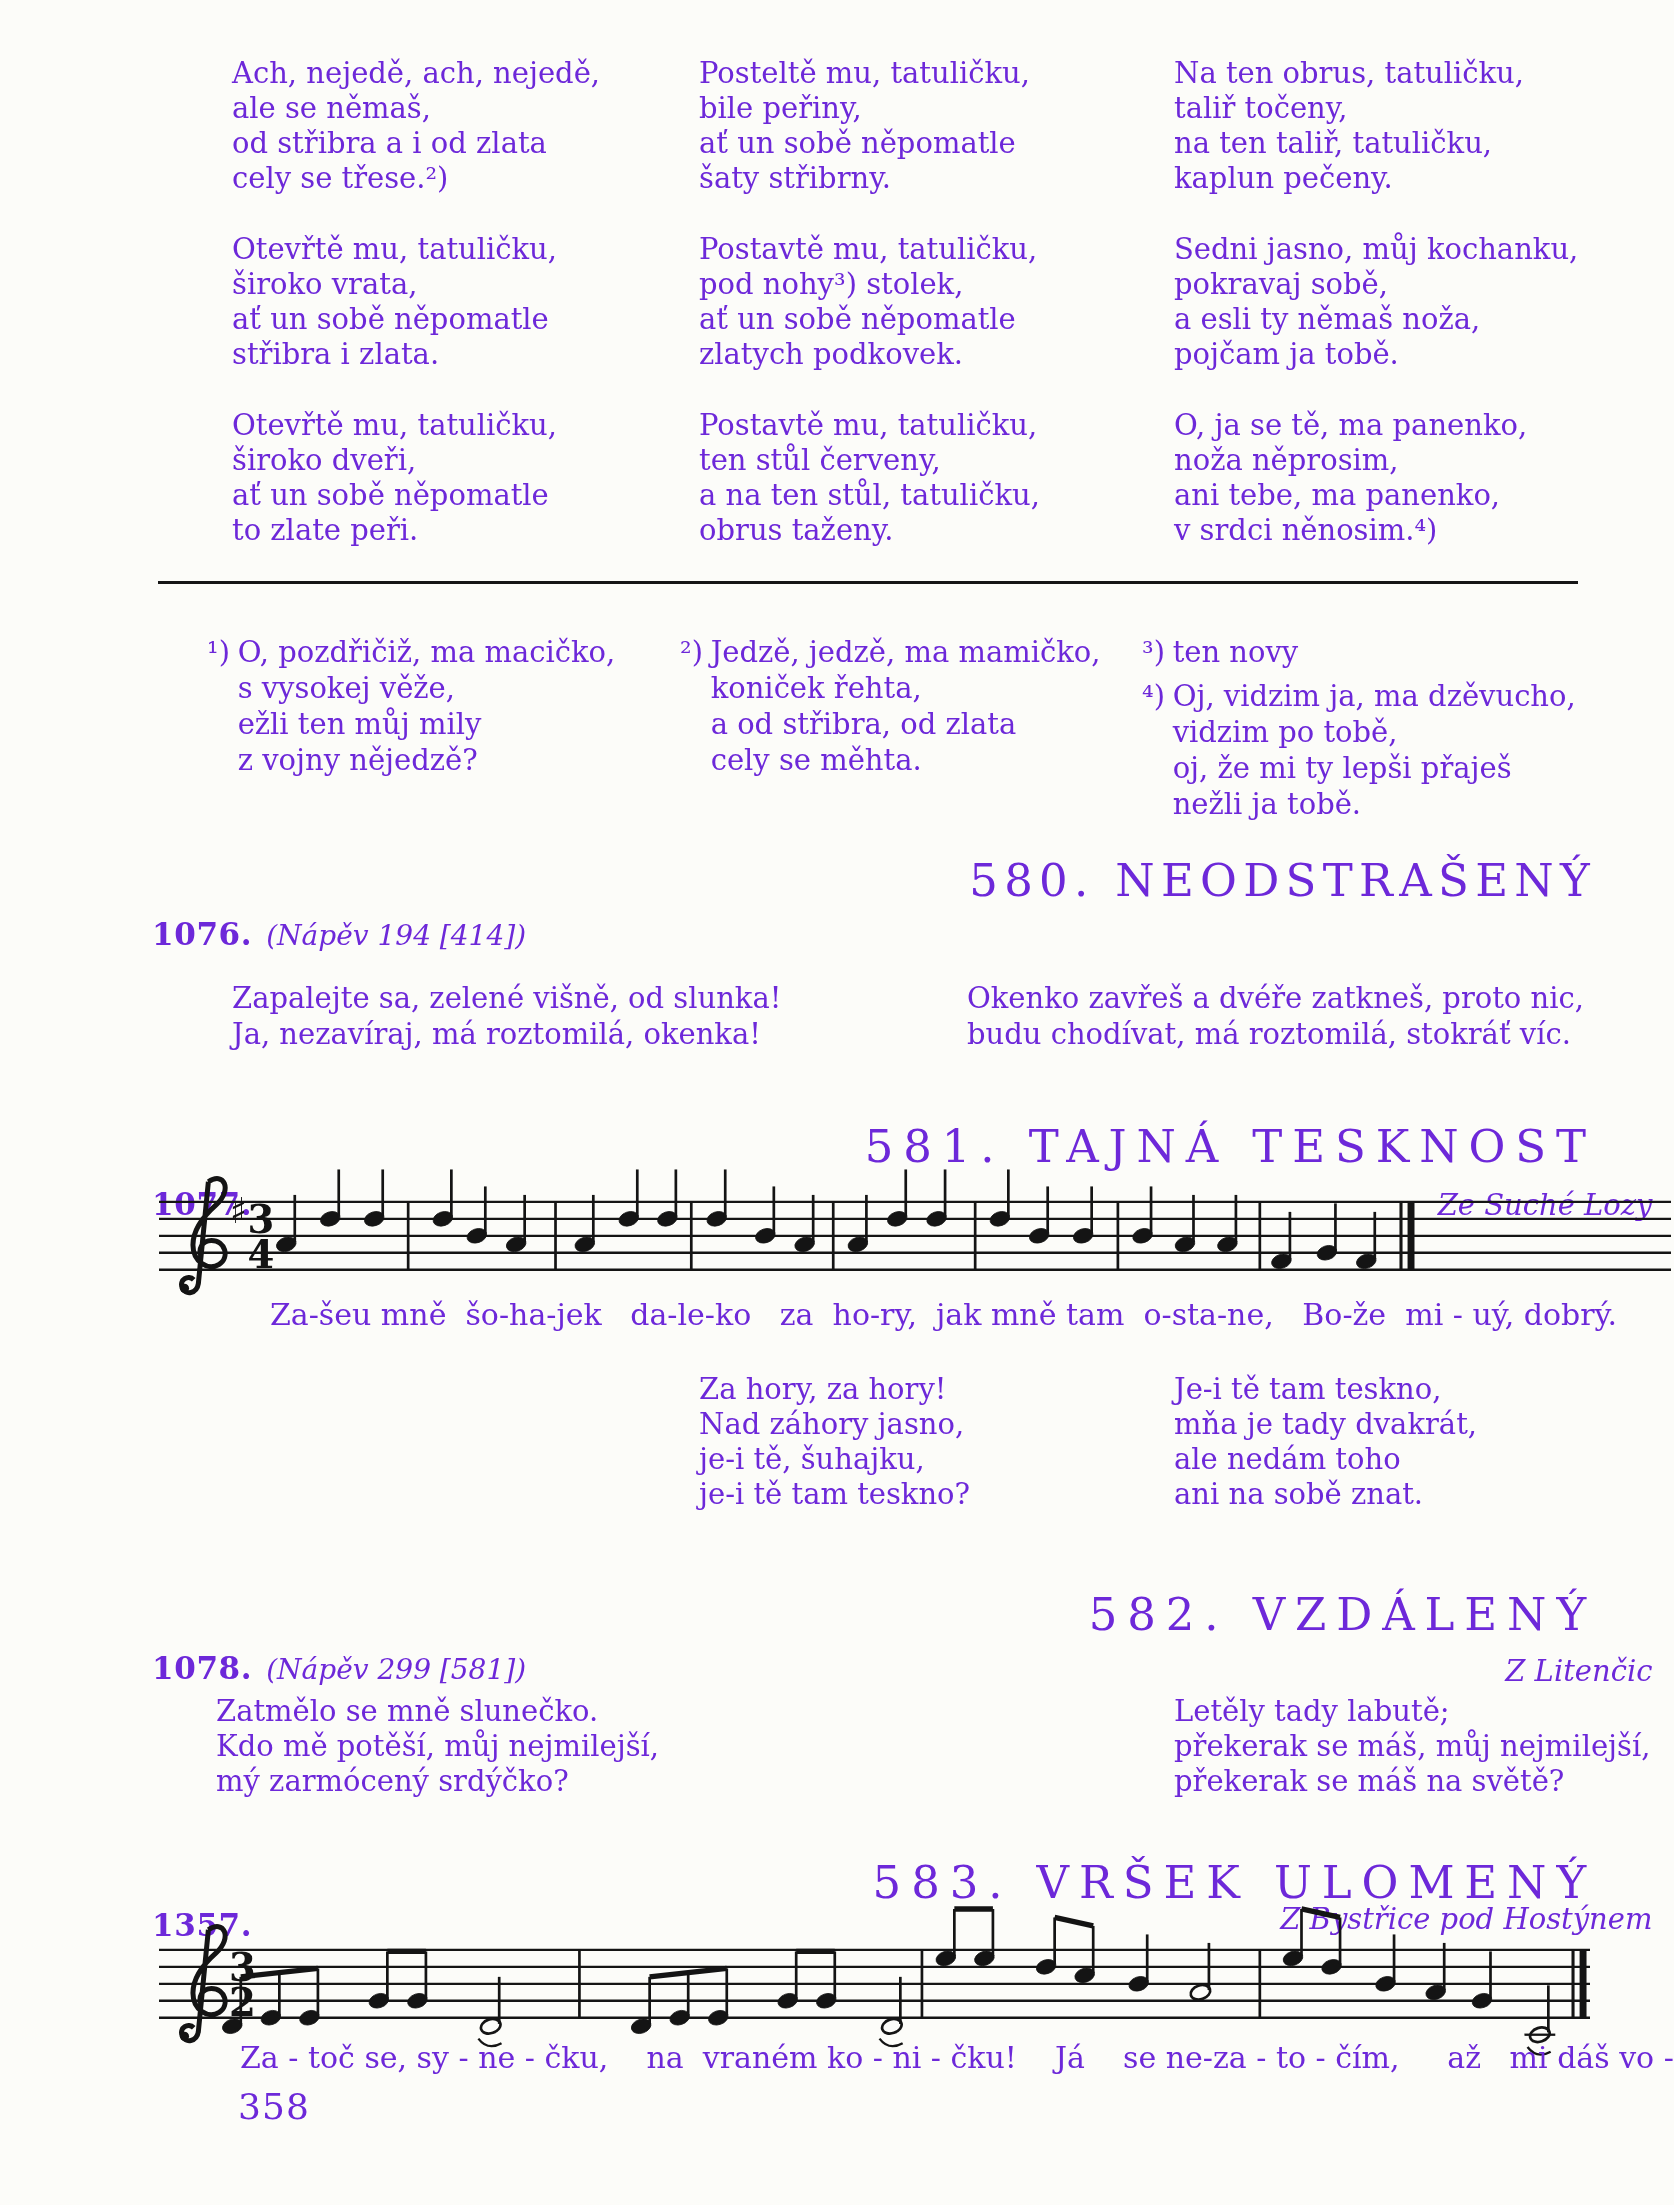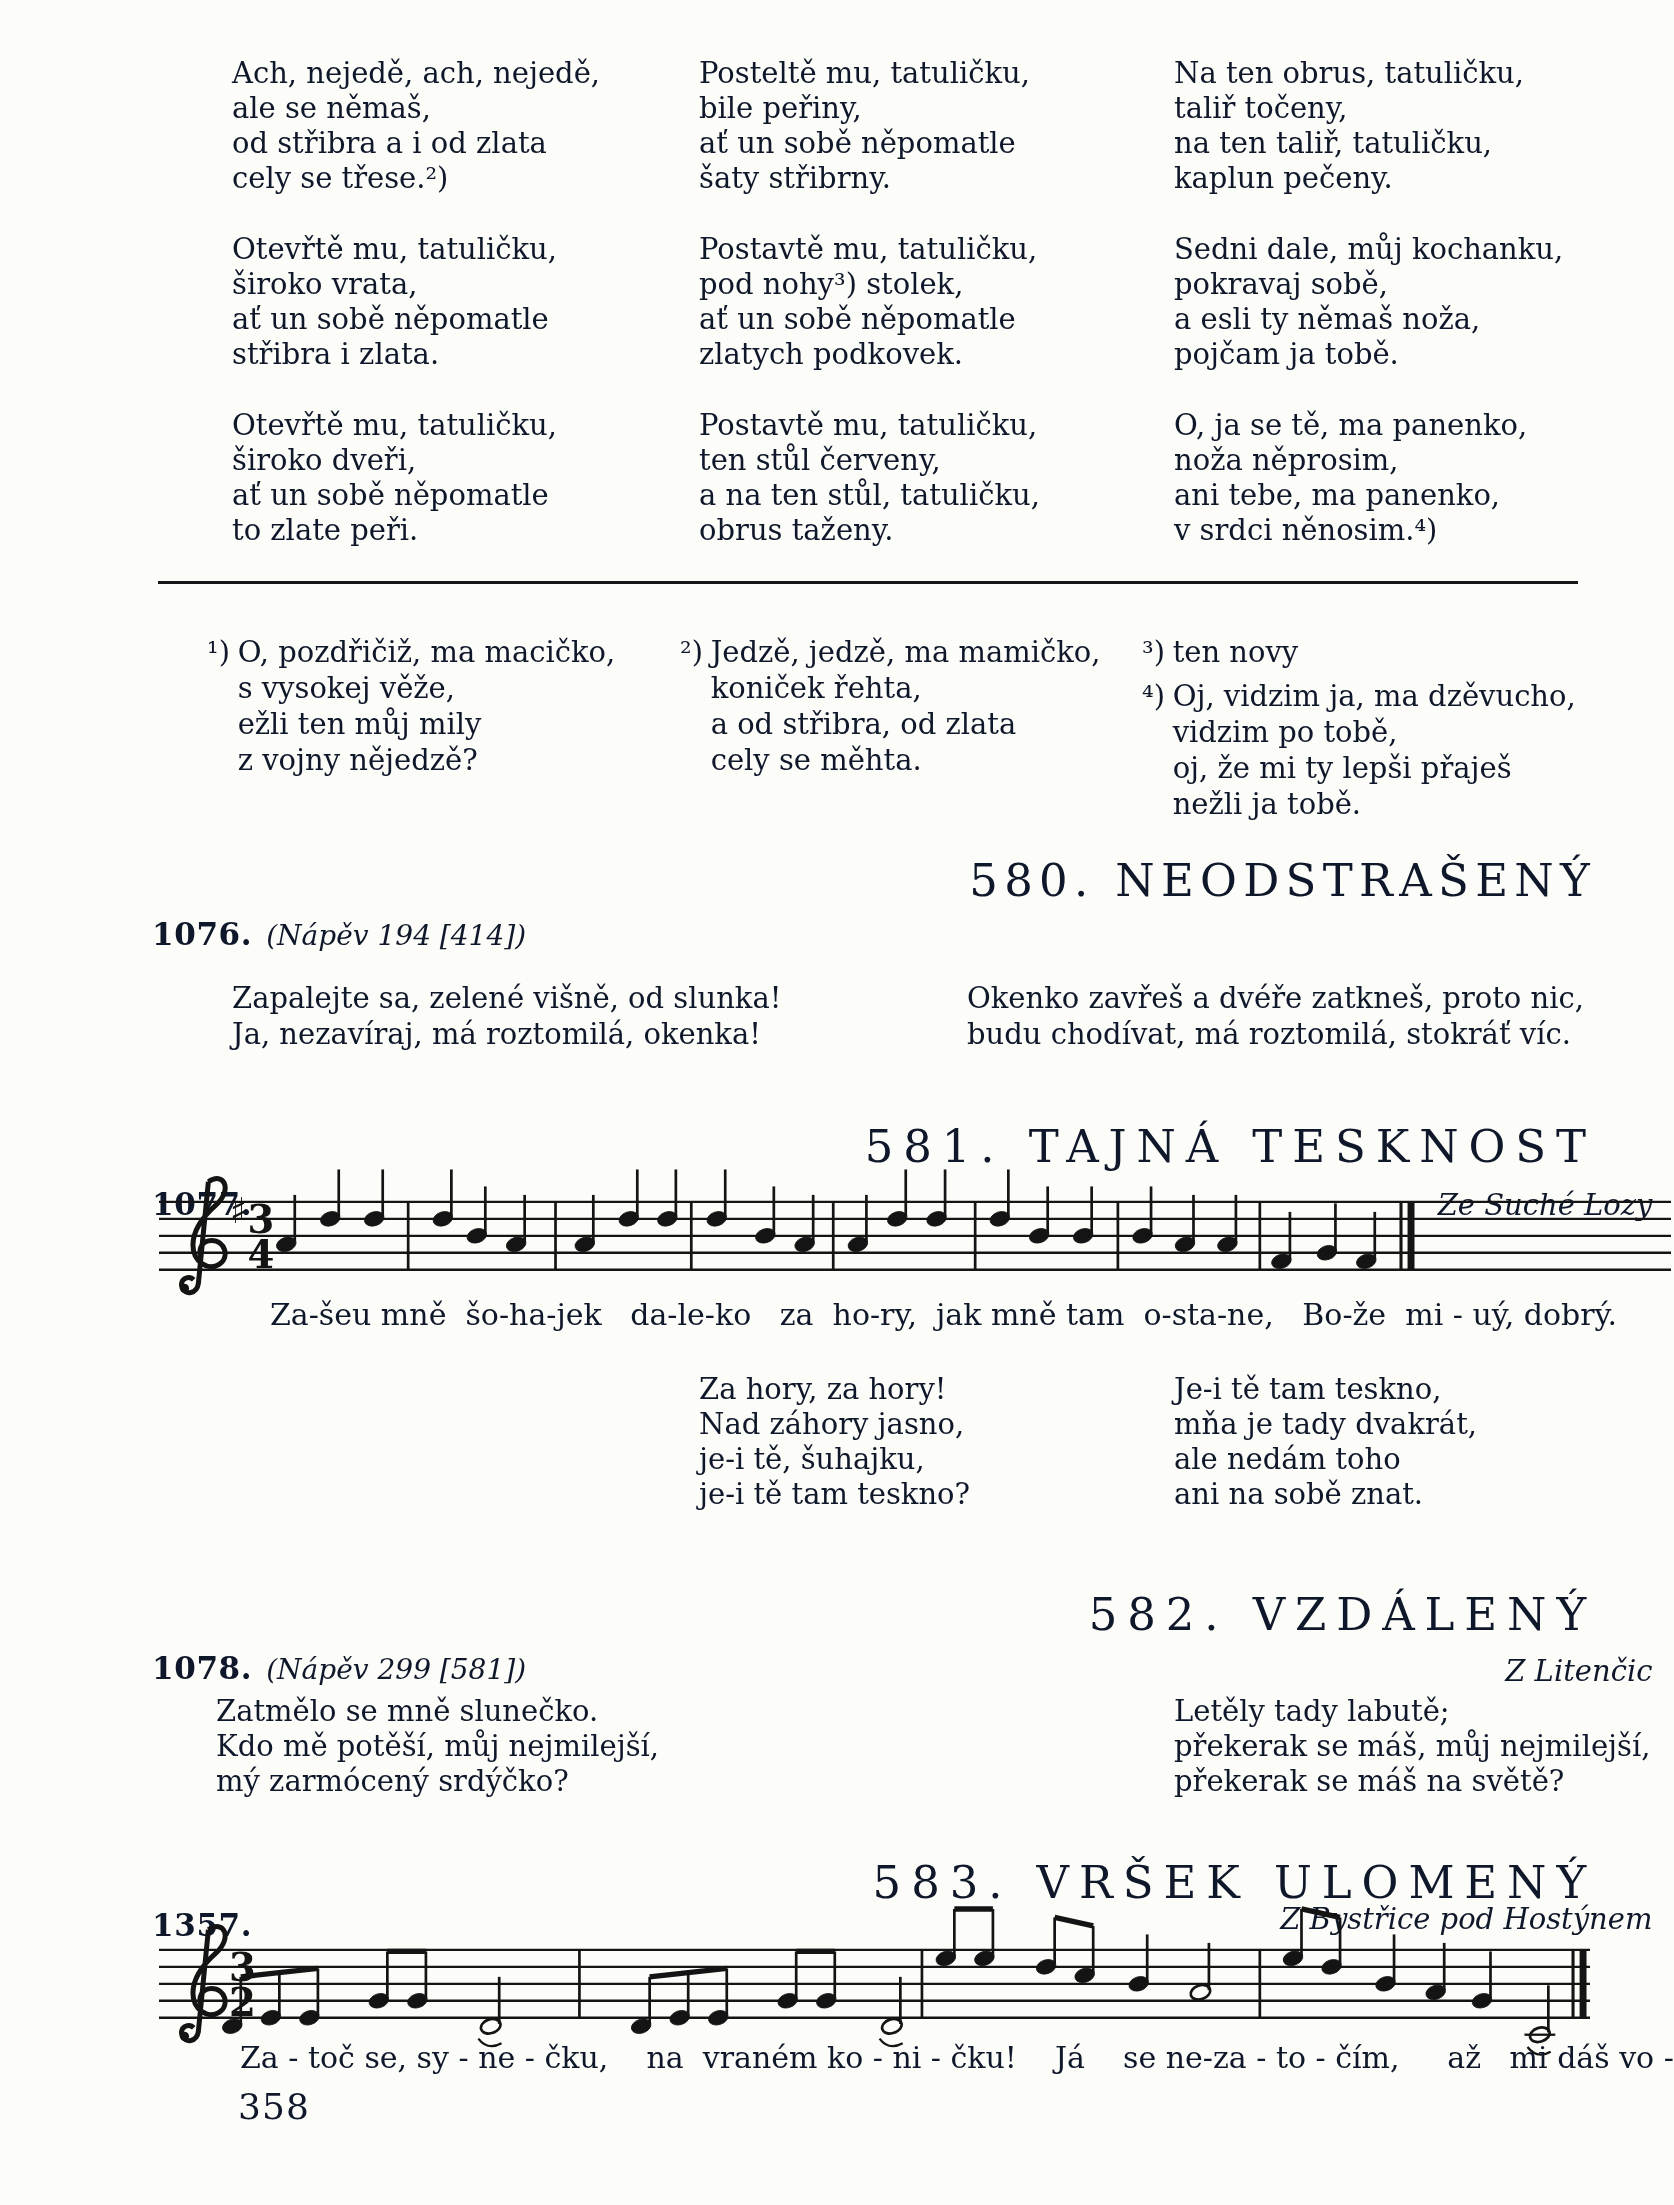--- a/index.html
+++ b/index.html
@@ -1,18 +1,18 @@
 <!DOCTYPE html>
 <html style="font-size:12.4px"><head>
 <meta charset="utf-8">
 <style>
   html,body{margin:0;padding:0;background:#e8e8e4;}
   .page{
     position:relative;width:1674px;height:2205px;margin:0 auto;
-    background:#fcfcf9;color:#0f172a;
+    background:#fcfcf9;color:#6d28d9;
     font-family:"DejaVu Serif",serif;overflow:hidden;
   }
   .abs{position:absolute;}
   .verse-col{position:absolute;font-size:29px;line-height:35px;}
   .verse-col .stanza{margin-bottom:36px;}
   .couplet{position:absolute;font-size:29px;line-height:36px;}
   .divider{position:absolute;background:#161616;height:3.1px;}
   .footnote{position:absolute;font-size:29px;line-height:36px;white-space:nowrap;}
   .fn-marker{display:inline-block;vertical-align:top;margin-right:7.7px;}
   .fn-lines{display:inline-block;vertical-align:top;}
@@ -77,21 +77,21 @@
       </div>
     </div>
   <div class="verse-col abs" style="left:1174px;top:56px;">
       <div class="stanza">
         <div class="line">Na ten obrus, tatuličku,</div>
         <div class="line">taliř točeny,</div>
         <div class="line">na ten taliř, tatuličku,</div>
         <div class="line">kaplun pečeny.</div>
       </div>
       <div class="stanza">
-        <div class="line">Sedni dale, můj kochanku,</div>
+        <div class="line">Sedni jasno, můj kochanku,</div>
         <div class="line">pokravaj sobě,</div>
         <div class="line">a esli ty němaš noža,</div>
         <div class="line">pojčam ja tobě.</div>
       </div>
       <div class="stanza">
         <div class="line">O, ja se tě, ma panenko,</div>
         <div class="line">noža něprosim,</div>
         <div class="line">ani tebe, ma panenko,</div>
         <div class="line">v srdci něnosim.⁴)</div>
       </div>

